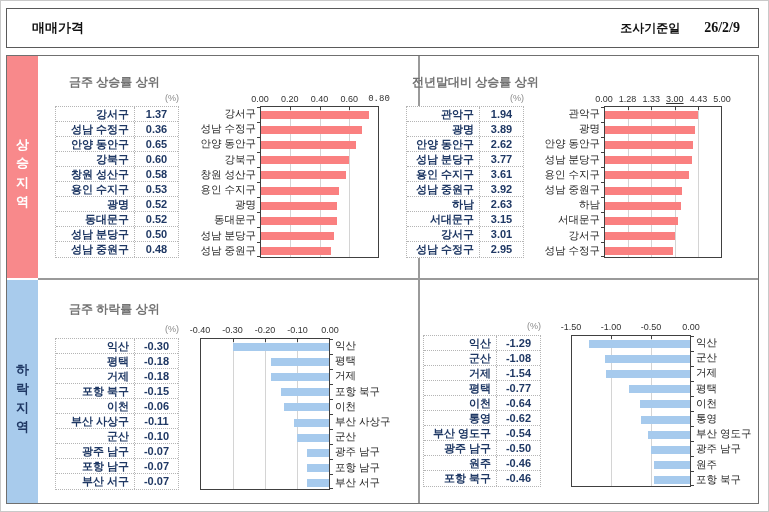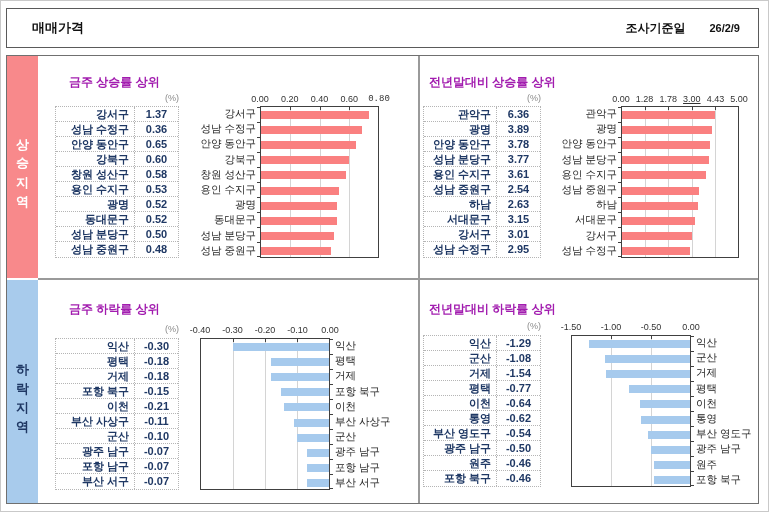--- a/index.html
+++ b/index.html
@@ -12,42 +12,42 @@
   
   #header-box{
     position:absolute;left:5px;top:7px;width:753px;height:40px;
     border:1px solid #5a5a5a;background:#fff;
     display:flex;align-items:center;justify-content:space-between;
     padding:0 18px 0 25px;
   }
   #header-title{font-size:13px;font-weight:bold;color:#111;}
   #header-right{display:flex;align-items:center;gap:24px;}
   #survey-label{font-size:12px;font-weight:bold;color:#111;}
-  #survey-date{font-size:11px;font-weight:bold;color:#111;}
+  #survey-date{font-size:14px;font-weight:bold;color:#111;font-family:Liberation Serif, serif;}
   
   #main-box{
     position:absolute;left:5px;top:54px;width:753px;height:449px;
     border:1px solid #707070;background:#fff;
   }
   .strip{position:absolute;left:0;width:31px;display:flex;align-items:center;justify-content:center;}
   #strip-rise{top:0;height:222px;background:#f8898b;color:#ffffff;}
   #strip-fall{top:224px;height:223px;background:#a8cbec;color:#1f3864;}
   .strip span{
     writing-mode:vertical-rl;text-orientation:upright;
     font-size:13px;font-weight:bold;letter-spacing:6px;line-height:1;
   }
   #v-divider{position:absolute;left:411px;top:0;width:2px;height:100%;background:#9a9a9a;}
   #h-divider{position:absolute;left:31px;right:0;top:222px;height:2px;background:#9a9a9a;}
   
   .quad{position:absolute;}
   #q0{left:31px;top:0;width:380px;height:222px;}
-  #q1{left:413px;top:0;width:338px;height:222px;}
+  #q1{left:396px;top:0;width:338px;height:222px;}
   #q2{left:31px;top:224px;width:380px;height:223px;}
   #q3{left:413px;top:224px;width:338px;height:223px;}
-  .q-title{position:absolute;font-size:12px;font-weight:bold;color:#a21caf;white-space:nowrap;text-align:right;}
+  .q-title{position:absolute;font-size:12px;font-weight:bold;color:#737373;white-space:nowrap;text-align:right;}
   #q0 .q-title{left:31px;top:18px;}
   #q1 .q-title{left:9px;top:18px;}
   #q2 .q-title{left:31px;top:21px;}
   #q3 .q-title{left:9px;top:21px;}
   .pct{position:absolute;width:40px;font-size:9px;color:#8a8a8a;text-align:right;}
   #q0 .pct{left:101px;top:37px;}
   #q1 .pct{left:81px;top:37px;}
   #q2 .pct{left:101px;top:44px;}
   #q3 .pct{left:81px;top:41px;}
   
@@ -226,41 +226,41 @@
           <div class="cat">성남 중원구</div>
         </div>
     </div>
 
     <div class="quad" id="q1">
       <div class="q-title">전년말대비 상승률 상위</div>
       <div class="pct">(%)</div>
       <div class="rank-table">
           <div class="t-row">
             <div class="t-name">관악구</div>
-            <div class="t-val">6.36</div>
+            <div class="t-val">1.94</div>
           </div>
           <div class="t-row">
             <div class="t-name">광명</div>
             <div class="t-val">3.89</div>
           </div>
           <div class="t-row">
             <div class="t-name">안양 동안구</div>
-            <div class="t-val">3.78</div>
+            <div class="t-val">2.62</div>
           </div>
           <div class="t-row">
             <div class="t-name">성남 분당구</div>
             <div class="t-val">3.77</div>
           </div>
           <div class="t-row">
             <div class="t-name">용인 수지구</div>
             <div class="t-val">3.61</div>
           </div>
           <div class="t-row">
             <div class="t-name">성남 중원구</div>
-            <div class="t-val">2.54</div>
+            <div class="t-val">3.92</div>
           </div>
           <div class="t-row">
             <div class="t-name">하남</div>
             <div class="t-val">2.63</div>
           </div>
           <div class="t-row">
             <div class="t-name">서대문구</div>
             <div class="t-val">3.15</div>
           </div>
           <div class="t-row">
@@ -268,21 +268,21 @@
             <div class="t-val">3.01</div>
           </div>
           <div class="t-row">
             <div class="t-name">성남 수정구</div>
             <div class="t-val">2.95</div>
           </div>
         </div>
       <div class="axis-labels">
           <div class="ax" style="left: 0%;">0.00</div>
           <div class="ax" style="left: 20%;">1.28</div>
-          <div class="ax" style="left: 40%;">1.78</div>
+          <div class="ax" style="left: 40%;">1.33</div>
           <div class="ax" style="left: 60%; text-decoration: underline;">3.00</div>
           <div class="ax" style="left: 80%;">4.43</div>
           <div class="ax" style="left: 100%;">5.00</div>
         </div>
       <div class="plot-area">
           <div class="grid" style="left: 20%;"></div>
           <div class="vtick" style="left: 20%;"></div>
           <div class="grid" style="left: 40%;"></div>
           <div class="vtick" style="left: 40%;"></div>
           <div class="grid" style="left: 60%;"></div>
@@ -360,21 +360,21 @@
           <div class="t-row">
             <div class="t-name">거제</div>
             <div class="t-val">-0.18</div>
           </div>
           <div class="t-row">
             <div class="t-name">포항 북구</div>
             <div class="t-val">-0.15</div>
           </div>
           <div class="t-row">
             <div class="t-name">이천</div>
-            <div class="t-val">-0.21</div>
+            <div class="t-val">-0.06</div>
           </div>
           <div class="t-row">
             <div class="t-name">부산 사상구</div>
             <div class="t-val">-0.11</div>
           </div>
           <div class="t-row">
             <div class="t-name">군산</div>
             <div class="t-val">-0.10</div>
           </div>
           <div class="t-row">
@@ -454,21 +454,20 @@
           <div class="cat">이천</div>
           <div class="cat">부산 사상구</div>
           <div class="cat">군산</div>
           <div class="cat">광주 남구</div>
           <div class="cat">포항 남구</div>
           <div class="cat">부산 서구</div>
         </div>
     </div>
 
     <div class="quad" id="q3">
-      <div class="q-title">전년말대비 하락률 상위</div>
       <div class="pct">(%)</div>
       <div class="rank-table">
           <div class="t-row">
             <div class="t-name">익산</div>
             <div class="t-val">-1.29</div>
           </div>
           <div class="t-row">
             <div class="t-name">군산</div>
             <div class="t-val">-1.08</div>
           </div>

